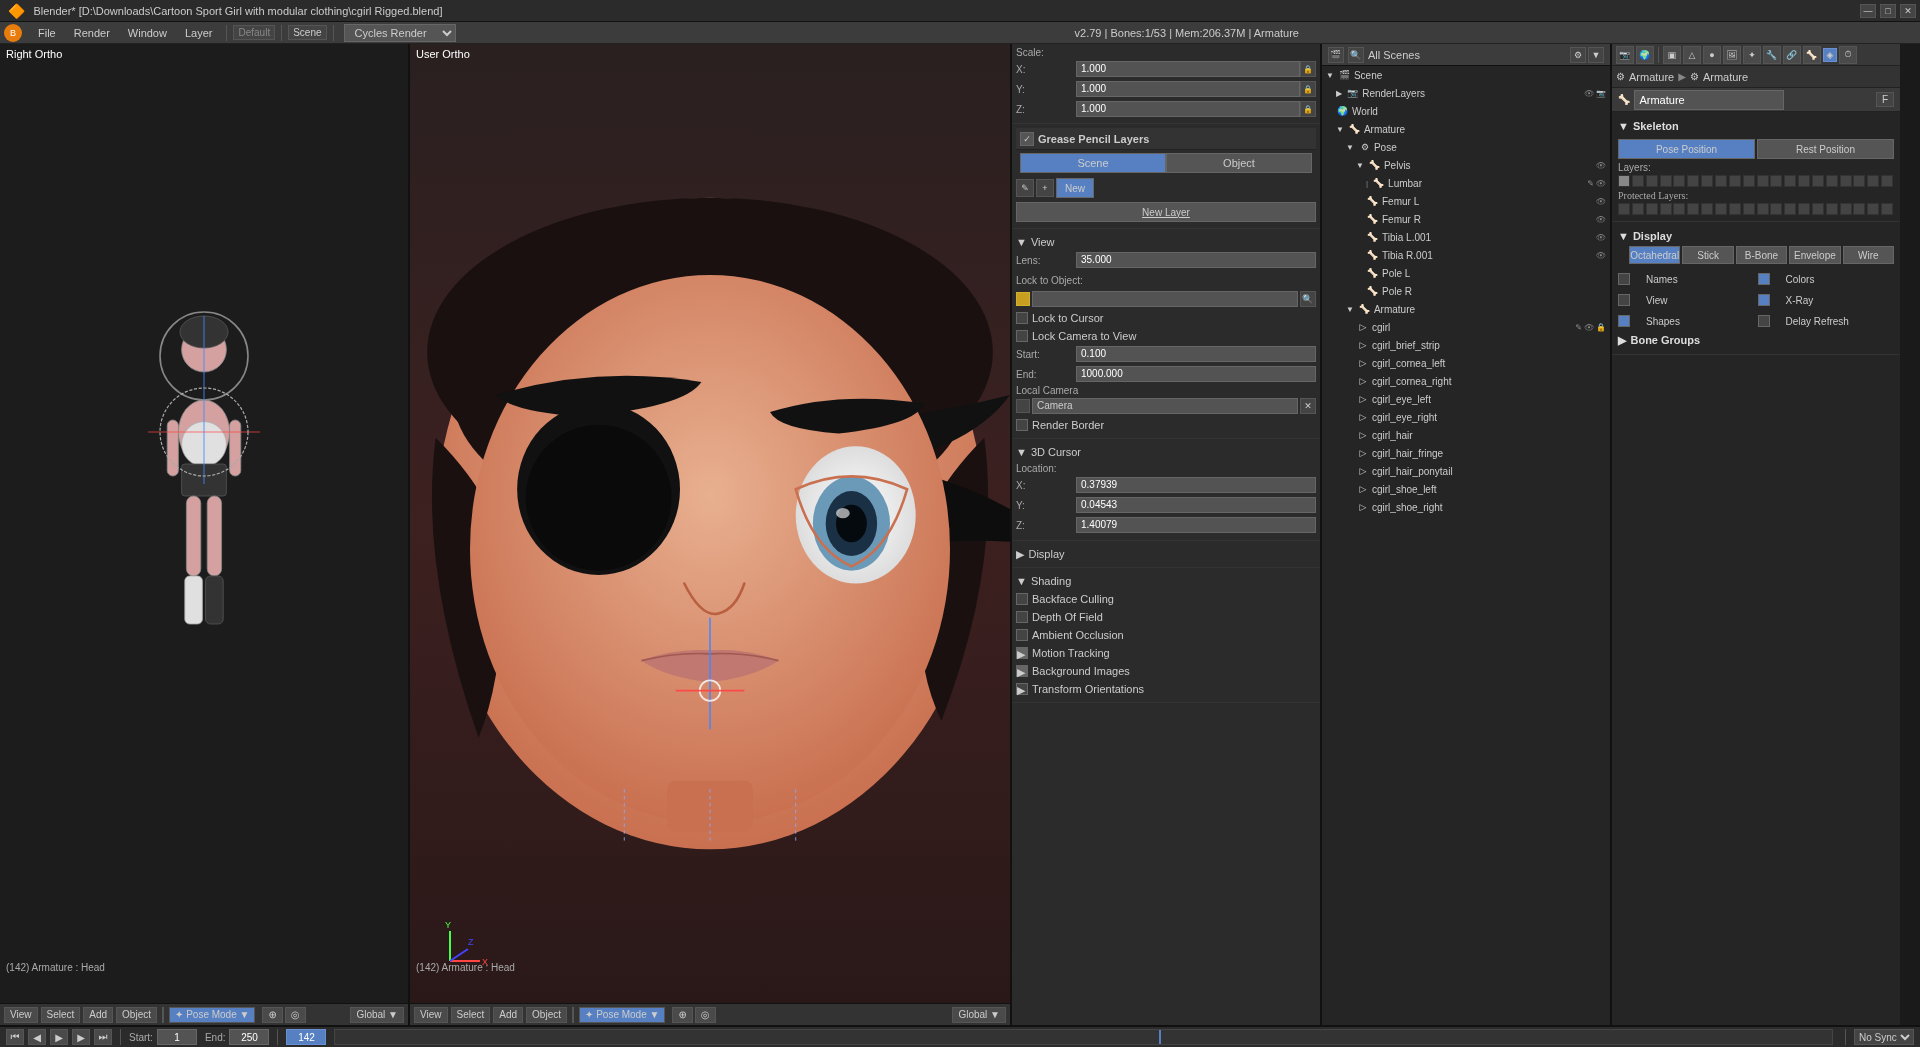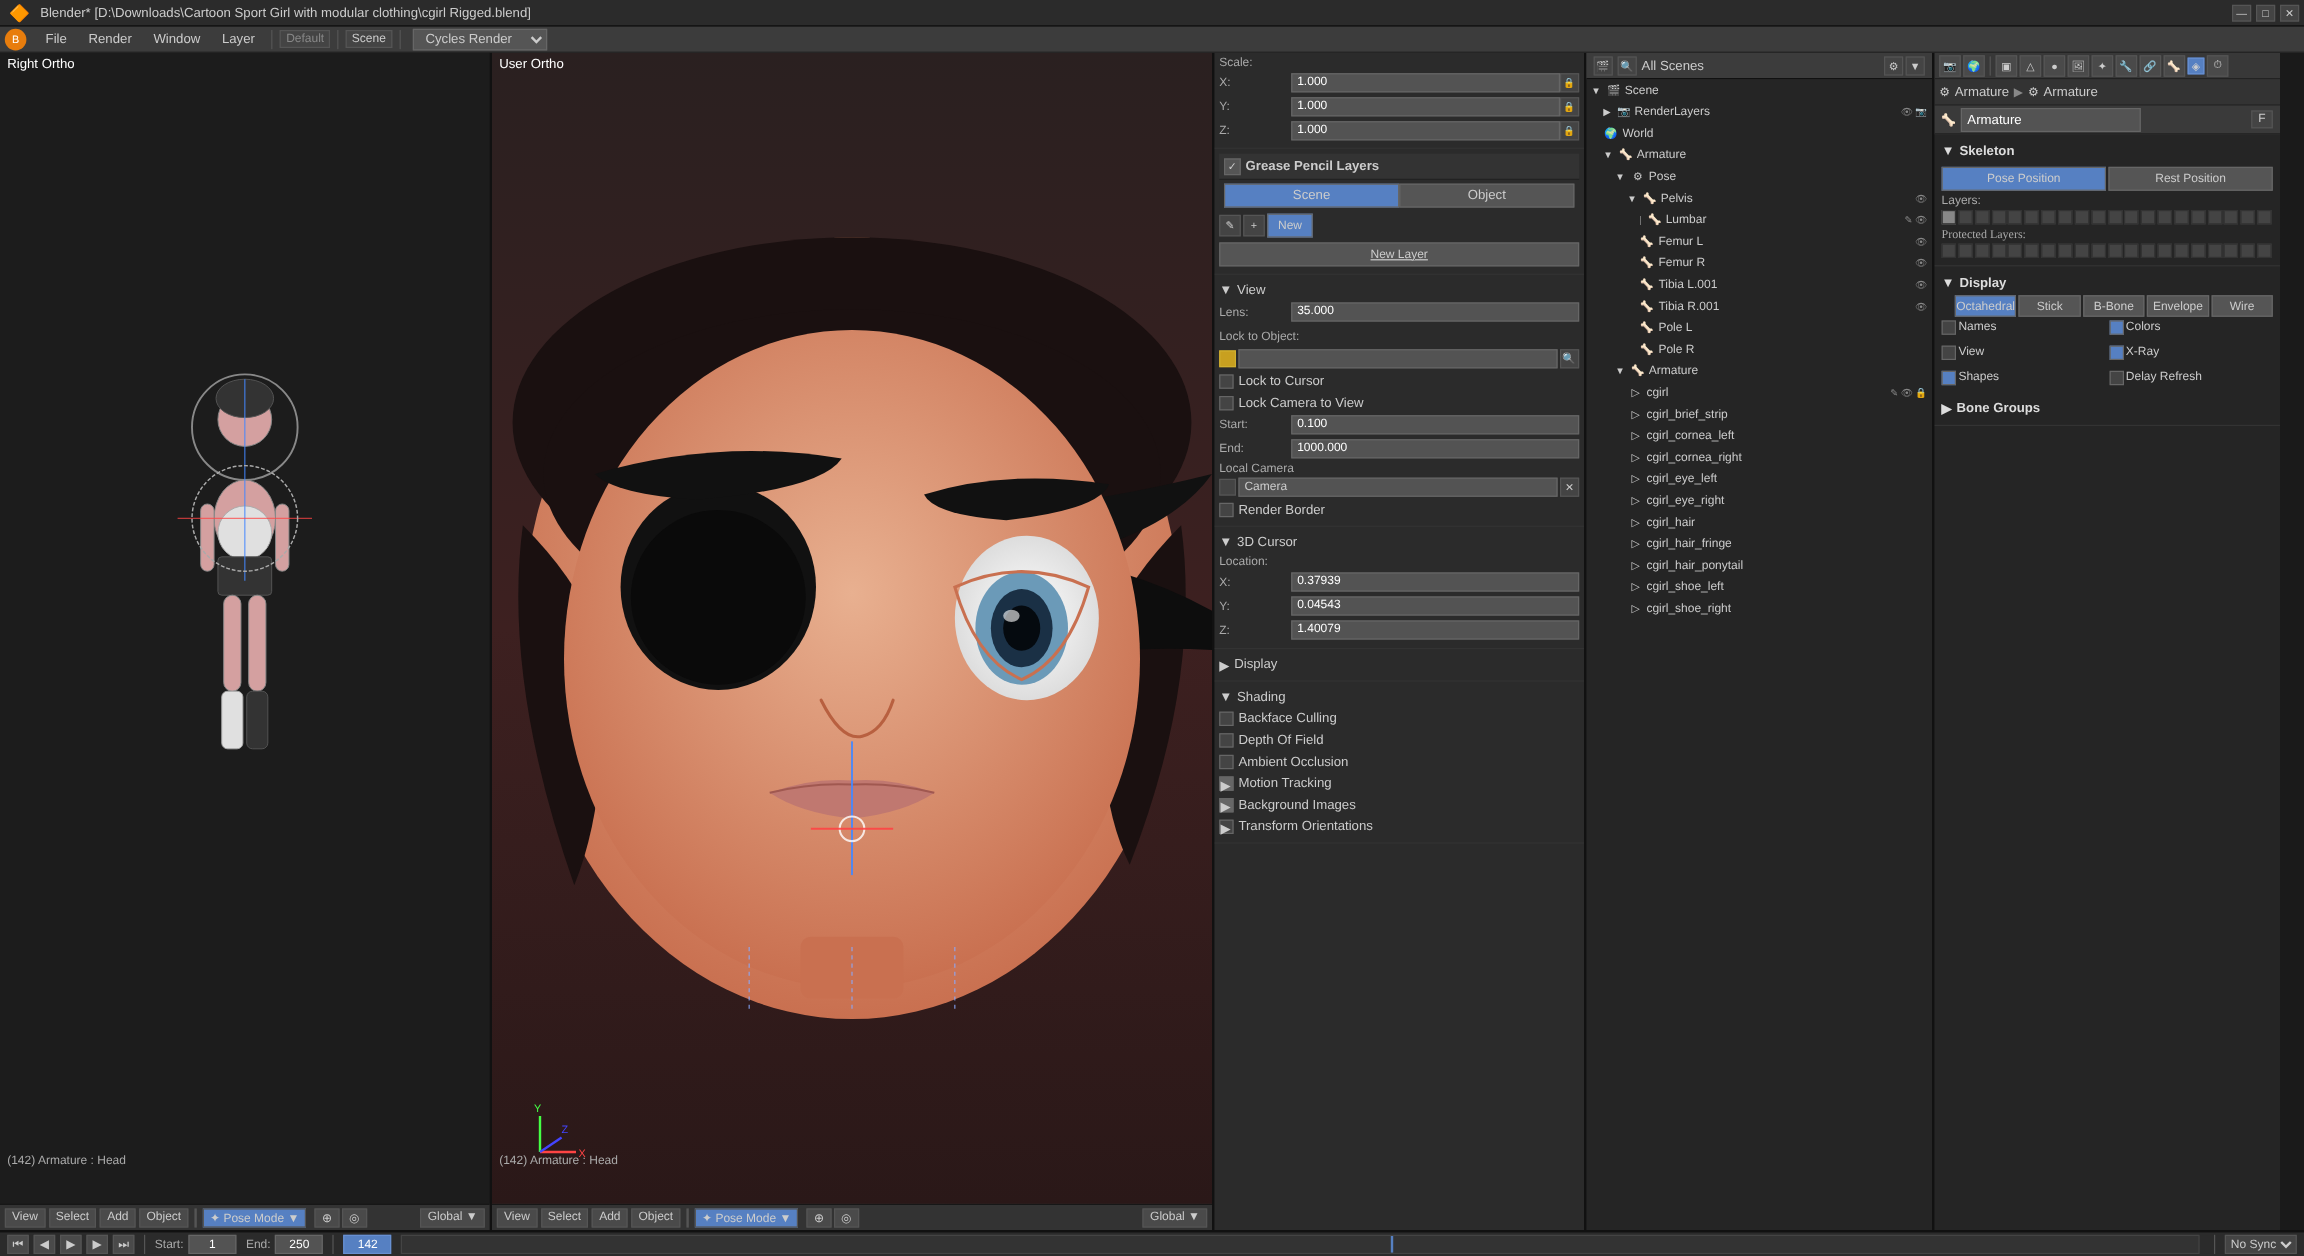--- a/index.html
+++ b/index.html
@@ -207,23 +207,23 @@
       font-size: 10px;
       cursor: pointer;
       display: flex;
       align-items: center;
       justify-content: center;
     }
     .bone-btn.active { background: #5680c2; }
 
     .prop-check-row {
       display: flex;
-      align-items: flex-start;
+      align-items: flex-end;
       height: 18px;
-      gap: 2px;
+      gap: 16px;
       font-size: 10px;
     }
 
     .small-check {
       width: 12px;
       height: 12px;
       background: #444;
       border: 1px solid #666;
       display: inline-block;
     }
@@ -544,20 +544,21 @@
     <div class="menu-item">Layer</div>
     <div class="menu-divider"></div>
     <span style="font-size:10px;color:#888;background:#444;padding:1px 4px;border:1px solid #555;">Default</span>
     <div class="menu-divider"></div>
     <span style="font-size:10px;color:#ccc;background:#444;padding:1px 4px;border:1px solid #555;">Scene</span>
     <div class="menu-divider"></div>
     <select class="engine-selector">
       <option>Cycles Render</option>
       <option>Blender Render</option>
     </select>
+    <div class="info-bar">v2.79 | Bones:1/53 | Mem:206.37M | Armature</div>
   </div>
 
   <div id="main-content">
 
     <div id="viewports-area">
       <div id="viewports-split">
 
         <div id="left-view">
           <div class="view-canvas" style="background: #1c1c1c;">
             <span class="viewport-label">Right Ortho</span>

